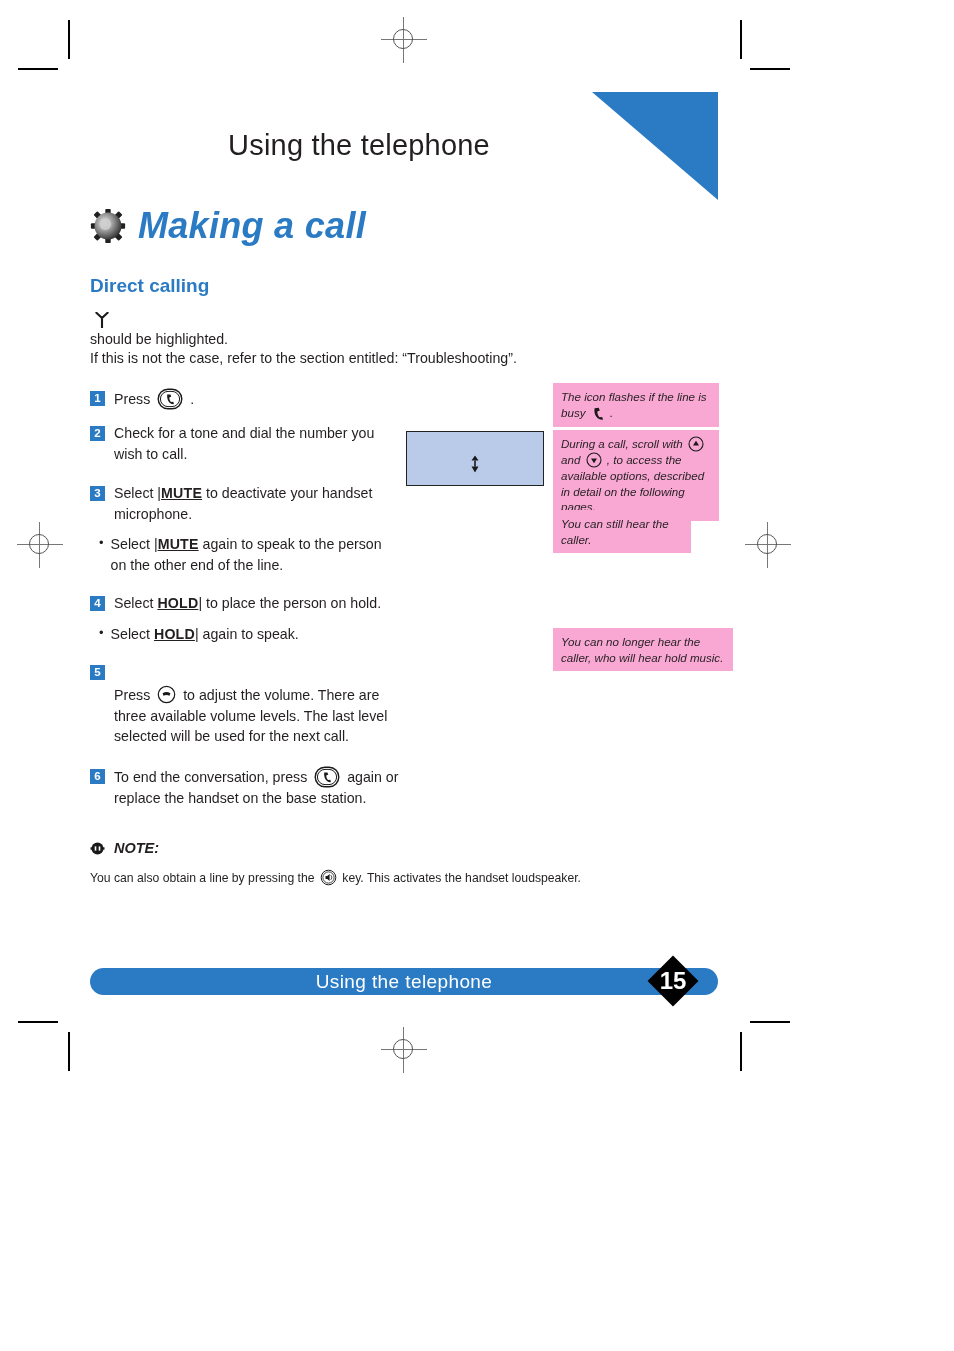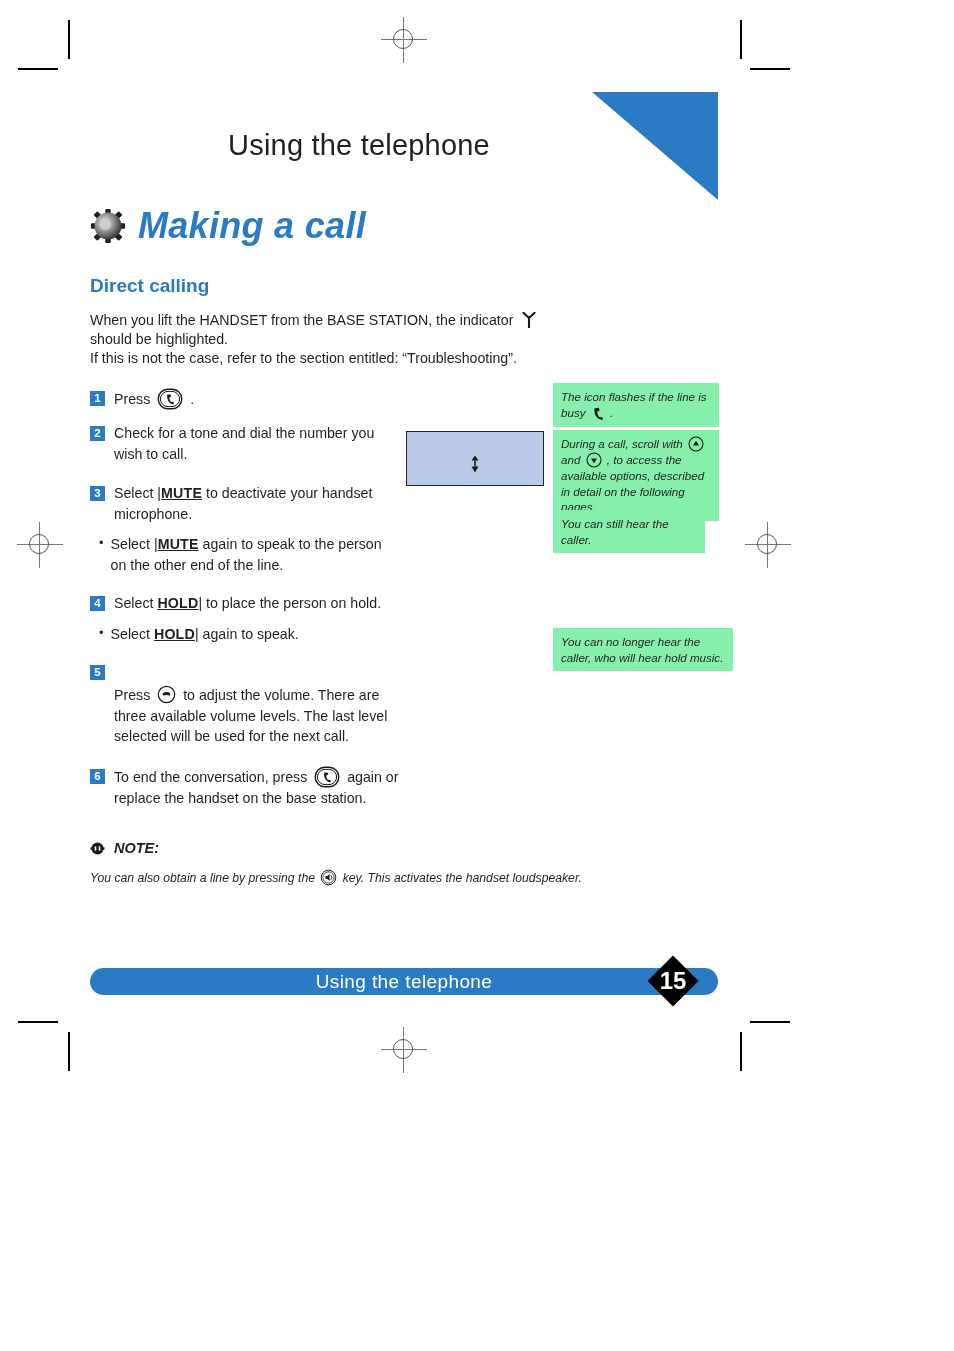--- a/index.html
+++ b/index.html
@@ -188,31 +188,31 @@
   #lcd-arrow {
     position: absolute;
     left: 50%;
     top: 50%;
     transform: translate(-50%, -20%);
   }
 
   
   .callout {
     position: absolute;
-    background: #86efac;
+    background: #f9a8d4;
     color: #231f20;
     font-style: italic;
     font-size: 11.6px;
     line-height: 15.5px;
     padding: 6px 8px 6px 8px;
     box-sizing: border-box;
   }
   #callout-1 { left: 553px; top: 383px; width: 166px; }
   #callout-2 { left: 553px; top: 430px; width: 166px; }
-  #callout-3 { left: 553px; top: 510px; width: 152px; }
+  #callout-3 { left: 553px; top: 510px; width: 138px; }
   #callout-4 { left: 553px; top: 628px; width: 180px; }
   .inline-ico { display:inline-block; vertical-align:-4px; margin:0 2px; }
 
   
   #note-head {
     position: absolute;
     left: 90px;
     top: 840px;
     display: flex;
     align-items: center;
@@ -221,21 +221,20 @@
     font-weight: bold;
     font-style: italic;
     color: #231f20;
   }
   #note-body {
     position: absolute;
     left: 90px;
     top: 869px;
     width: 560px;
     font-size: 12.2px;
-    font-style: italic;
     line-height: 18px;
     color: #231f20;
   }
 
   
   #footer-bar {
     position: absolute;
     left: 90px;
     top: 968px;
     width: 628px;
@@ -340,21 +339,20 @@
       <circle cx="20" cy="20" r="15" fill="url(#gg)"></circle>
       <circle cx="17" cy="18" r="6.5" fill="#cfcfcf" opacity="0.85"></circle>
     </svg>
     <span id="section-title">Making a call</span>
   </div>
 
   <div id="sub-head">Direct calling</div>
 
   <div id="intro">
     <div class="line">
-      <span>When you lift the HANDSET from the BASE STATION, the indicator</span>
       <svg class="antenna-icon" width="14" height="16" viewBox="0 0 14 16">
         <path d="M7 16 L7 6 M7 6 L1.4 0.8 M7 6 L12.6 0.8" stroke="#1a1a1a" stroke-width="2.1" fill="none" stroke-linecap="round"></path>
       </svg>
     </div>
     <div class="line">should be highlighted.</div>
     <div class="line">If this is not the case, refer to the section entitled: “Troubleshooting”.</div>
   </div>
 
   <div id="steps">
 

